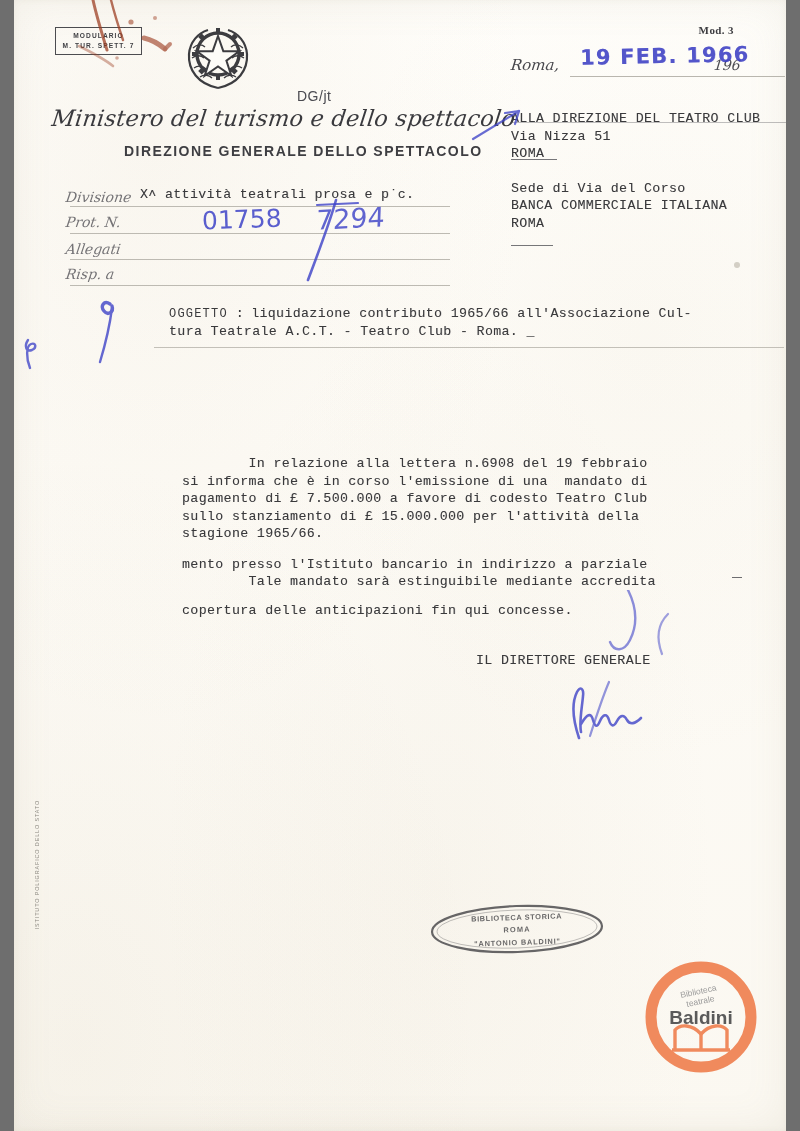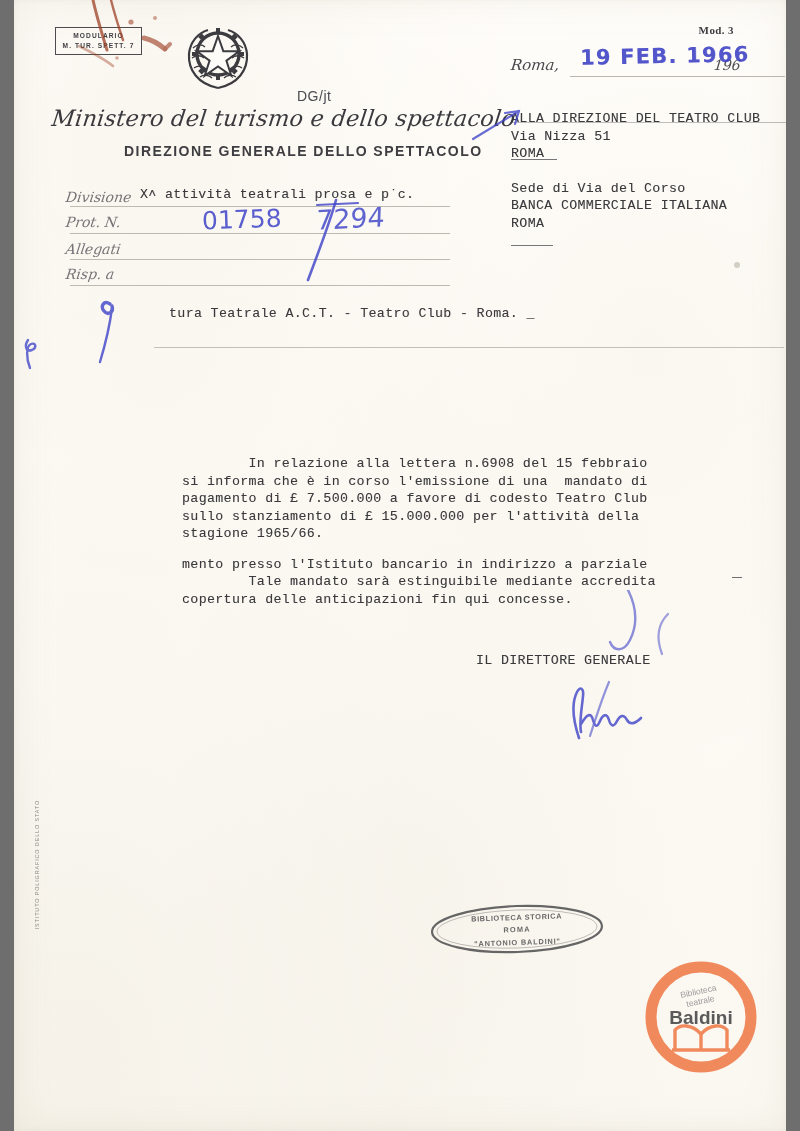--- a/index.html
+++ b/index.html
@@ -378,36 +378,41 @@
     <div style="height:17px;"></div>
     <div class="tw">Sede di Via del Corso</div>
     <div class="tw">BANCA COMMERCIALE ITALIANA</div>
     <div class="tw">ROMA</div>
   </div>
   <div class="rcp-underline" style="left:497px; top:159px; width:46px;"></div>
   <div class="rcp-underline" style="left:497px; top:245px; width:42px;"></div>
   <div class="rcp-underline" style="left:497px; top:122px; width:290px; opacity:0.35;"></div>
 
   <div id="oggetto-block">
+    <div style="display:flex; align-items:baseline;">
+      <span id="oggetto-word">OGGETTO</span>
+      <span class="tw" style="margin-left:8px;">:</span>
+      <span class="tw" style="margin-left:7px;">liquidazione contributo 1965/66 all'Associazione Cul-</span>
+    </div>
     <div class="tw">tura Teatrale A.C.T. - Teatro Club - Roma. _</div>
   </div>
   <div id="oggetto-rule"></div>
 
   <div id="body-block">
     <p>
-      <span class="tw" style="display:block;">        In relazione alla lettera n.6908 del 15 febbraio</span>
+      <span class="tw" style="display:block;">        In relazione alla lettera n.6908 del 19 febbraio</span>
       <span class="tw" style="display:block;">si informa che è in corso l'emissione di una  mandato di</span>
       <span class="tw" style="display:block;">pagamento di £ 7.500.000 a favore di codesto Teatro Club</span>
       <span class="tw" style="display:block;">sullo stanziamento di £ 15.000.000 per l'attività della</span>
       <span class="tw" style="display:block;">stagione 1965/66.</span>
     </p>
     <p>
       <span class="tw" style="display:block;">mento presso l'Istituto bancario in indirizzo a parziale</span>
       <span class="tw" style="display:block;">        Tale mandato sarà estinguibile mediante accredita</span>
-      <span class="tw" style="display:block;">copertura delle anticipazioni fin qui concesse.</span>
+      <span class="tw" style="display:block;margin-top:11px;">copertura delle anticipazioni fin qui concesse.</span>
     </p>
   </div>
 
   <div class="rcp-underline" style="left:718px; top:577px; width:10px; opacity:0.8;"></div>
 
   <div id="sig-title" class="tw">IL DIRETTORE GENERALE</div>
   <svg id="signature" viewBox="0 0 130 62">
     <g stroke="#3f44c8" fill="none" stroke-linecap="round" stroke-linejoin="round" opacity="0.80">
       <path d="M22 58 C16 40 14 24 20 12 C23 6 27 8 26 16 C25 28 22 42 24 52" stroke-width="2.6"></path>
       <path d="M24 44 C30 34 34 32 36 40 C38 47 40 48 43 41 C46 34 50 33 52 40 C54 47 57 47 60 41 C63 35 67 34 70 40 C73 45 78 44 84 38" stroke-width="2.6"></path>

